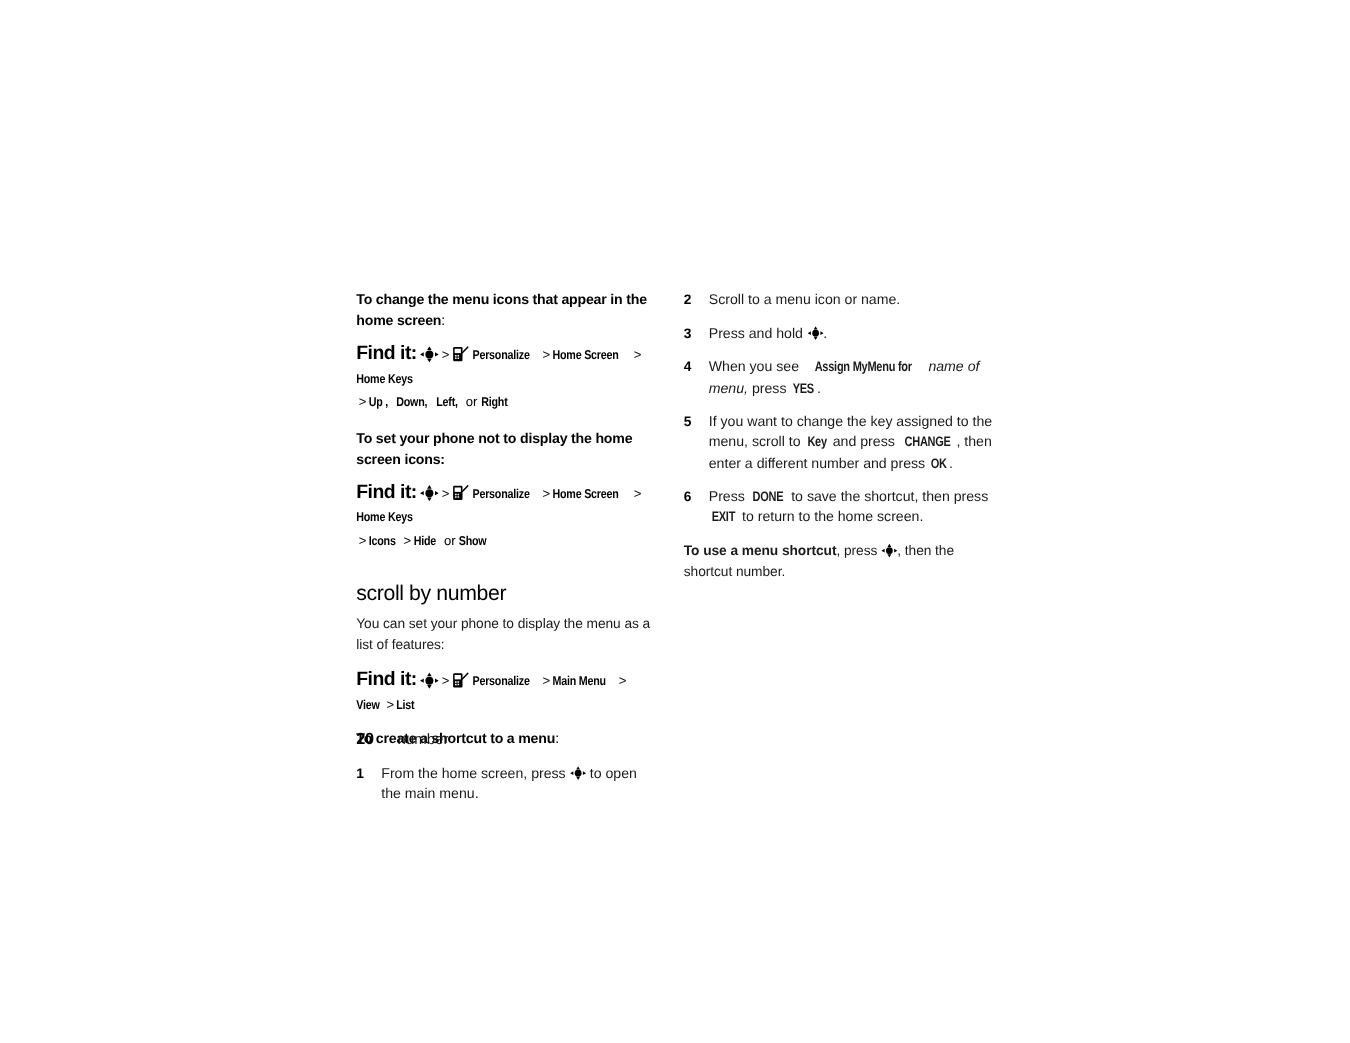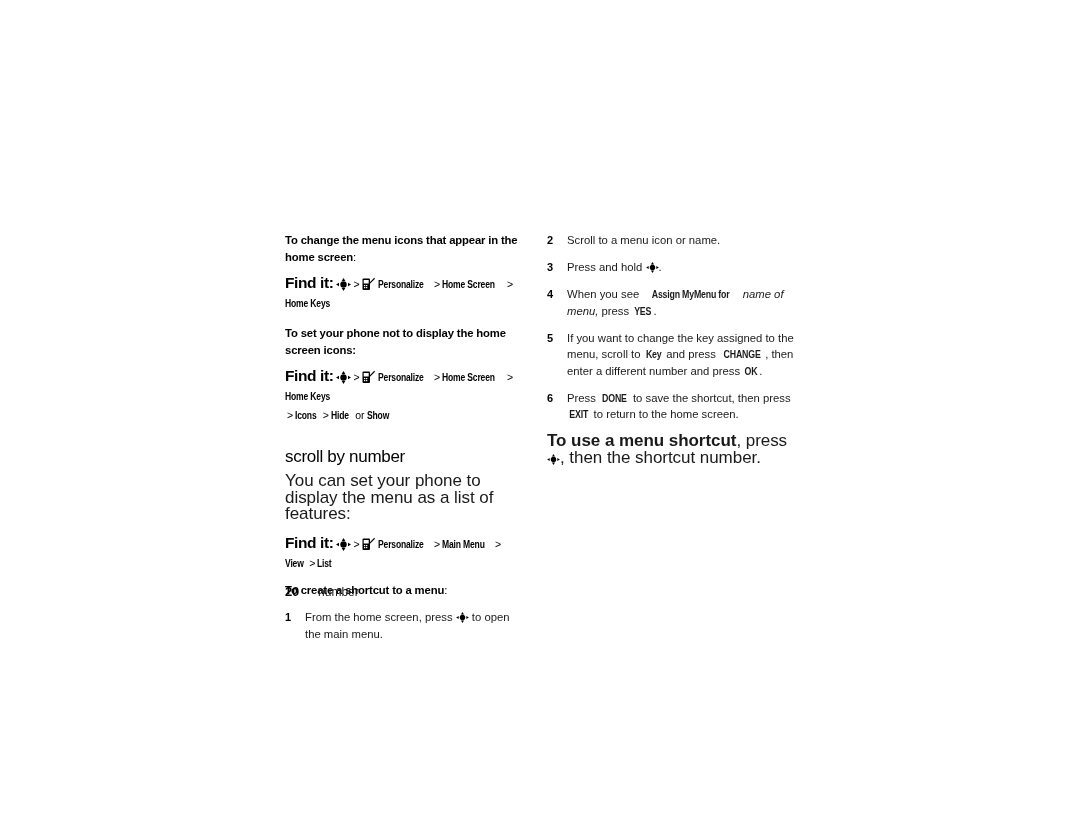--- a/index.html
+++ b/index.html
@@ -42,21 +42,21 @@
   .lead {
     font-size: 11.3px;
     font-weight: bold;
     line-height: 16.5px;
     letter-spacing: -0.15px;
     margin: 0 0 2px 0;
   }
   .lead .reg { font-weight: normal; }
 
   .body-text {
-    font-size: 17px;
+    font-size: 11px;
     font-weight: normal;
     line-height: 16.5px;
     letter-spacing: -0.05px;
     margin: 0;
     color: #1a1a1a;
   }
 
   .section-head {
     font-size: 17px;
     font-weight: normal;
@@ -183,20 +183,21 @@
           </svg></span><span class="sep">&gt;</span><span class="icon icon-phone"><svg viewBox="0 0 26 28" width="13" height="14" xmlns="http://www.w3.org/2000/svg">
             <rect x="1" y="3" width="15" height="23" rx="2" fill="#000"></rect>
             <rect x="3.4" y="6" width="10" height="7" fill="#fff"></rect>
             <rect x="4" y="16" width="2.6" height="2.4" fill="#fff"></rect>
             <rect x="8" y="16" width="2.6" height="2.4" fill="#fff"></rect>
             <rect x="4" y="20" width="2.6" height="2.4" fill="#fff"></rect>
             <rect x="8" y="20" width="2.6" height="2.4" fill="#fff"></rect>
             <path d="M24.5 1.5 L26 3.4 L16.5 13 L13.6 14.2 L14.8 11.4 Z" fill="#000"></path>
           </svg></span><span class="sp"></span><span class="path">Personalize</span><span class="sep">&gt;</span><span class="path">Home Screen</span><span class="sep">&gt;</span><span class="path">Home Keys</span>
     </p>
+    <p class="path-line"><span class="sep">&gt;</span><span class="path">Up ,</span><span class="sp"></span><span class="path">Down,</span><span class="sp"></span><span class="path">Left,</span><span class="sp"></span><span class="plain-or">or</span><span class="sp"></span><span class="path">Right</span></p>
 
     <p class="lead" style="margin-top:13px;">To set your phone not to display the home screen icons:</p>
 
     <p class="finditem" style="margin-top:9px;">
       <span class="findit-label">Find it:</span><span class="sp"></span><span class="icon icon-nav"><svg viewBox="0 0 30 26" width="15" height="13" xmlns="http://www.w3.org/2000/svg">
             <circle cx="15" cy="13" r="6.4" fill="#000"></circle>
             <polygon points="15,0 18.6,6 11.4,6" fill="#000"></polygon>
             <polygon points="15,26 18.6,20 11.4,20" fill="#000"></polygon>
             <polygon points="0,13 6,9.6 6,16.4" fill="#000"></polygon>
             <polygon points="30,13 24,9.6 24,16.4" fill="#000"></polygon>

